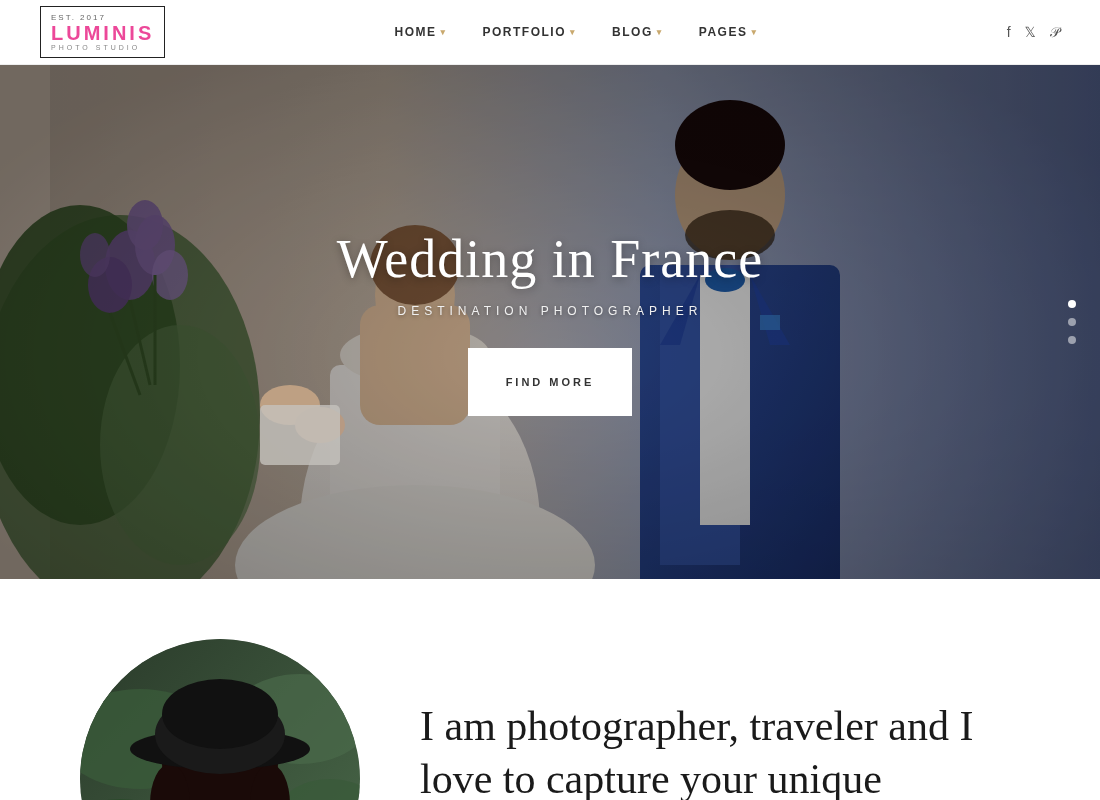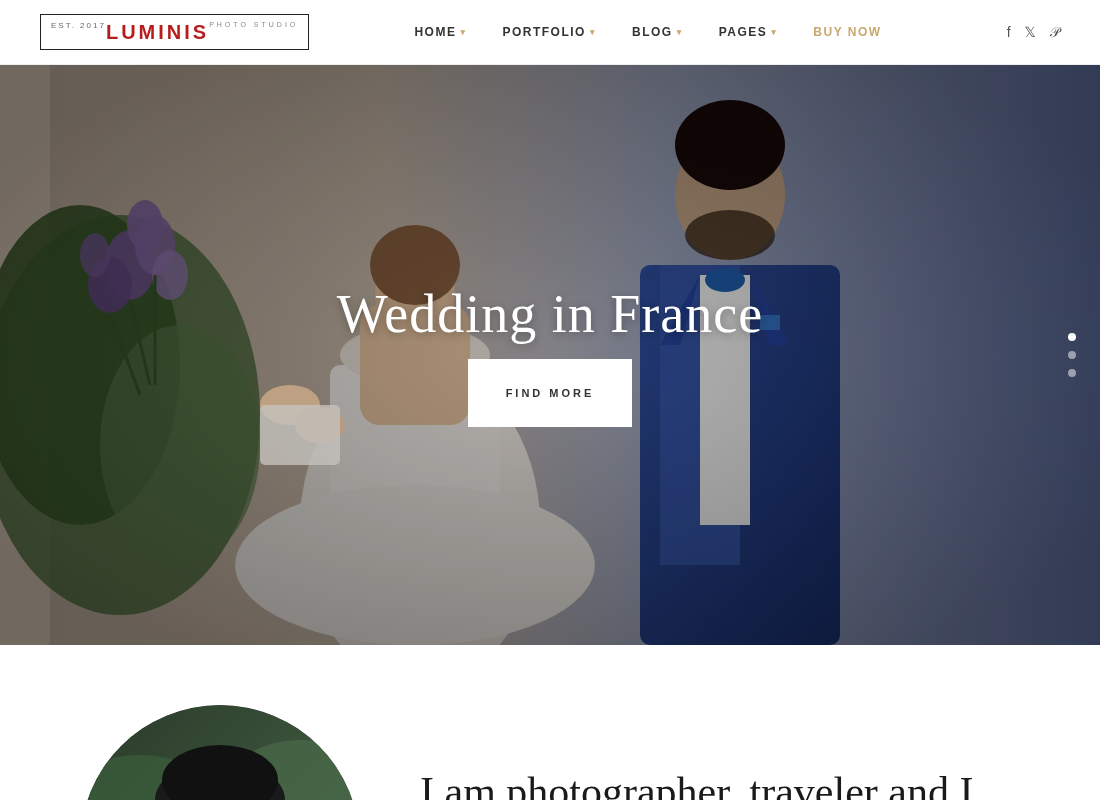--- a/index.html
+++ b/index.html
@@ -10,38 +10,38 @@
       display: flex;
       align-items: center;
       justify-content: space-between;
       padding: 0 40px;
       height: 65px;
       background: #fff;
       border-bottom: 1px solid #eee;
     }
     .logo-container {
       display: flex;
-      flex-direction: row;
+      flex-direction: column;
       align-items: flex-start;
       border: 1.5px solid #222;
       padding: 6px 10px;
       min-width: 110px;
     }
     .logo-est {
       font-size: 8px;
       letter-spacing: 2px;
       color: #666;
       font-family: Arial, sans-serif;
       text-transform: uppercase;
     }
     .logo-name {
       font-size: 20px;
       font-weight: 700;
       letter-spacing: 3px;
-      color: #b91c1c;
+      color: #ec4899;
       font-family: Arial, sans-serif;
       line-height: 1.1;
     }
     .logo-subtitle {
       font-size: 7px;
       letter-spacing: 3px;
       color: #888;
       font-family: Arial, sans-serif;
       text-transform: uppercase;
     }
@@ -85,21 +85,21 @@
       font-size: 14px;
       color: #555;
       cursor: pointer;
       font-family: Arial, sans-serif;
     }
 
     
     .hero {
       position: relative;
       width: 1100px;
-      height: 580px;
+      height: 514px;
       overflow: hidden;
       background: #4d7c0f;
     }
 
     
     .hero-photo-sim {
       position: absolute;
       top: 0; left: 0;
       width: 100%; height: 100%;
       background:
@@ -222,23 +222,20 @@
       <span class="nav-chevron">▾</span>
     </a>
     <a class="nav-item">
       <span>BLOG</span>
       <span class="nav-chevron">▾</span>
     </a>
     <a class="nav-item">
       <span>PAGES</span>
       <span class="nav-chevron">▾</span>
     </a>
-    <a class="nav-item buy-now">
-      <span>BUY NOW</span>
-    </a>
   </nav>
 
   <div class="nav-social">
     <span class="social-icon">f</span>
     <span class="social-icon">𝕏</span>
     <span class="social-icon">𝒫</span>
   </div>
 </header>
 
 <section class="hero">
@@ -328,20 +325,21 @@
       <ellipse cx="320" cy="360" rx="25" ry="18" fill="#e0bca0"></ellipse>
 
       <rect x="260" y="340" width="80" height="60" fill="#f0ece6" rx="5" opacity="0.8"></rect>
     </svg>
   </div>
 
   <div style="position:absolute;top:0;left:0;width:100%;height:100%;background:rgba(0,0,0,0.18);"></div>
 
   <div class="hero-content">
     <h1 class="hero-title">Wedding in France</h1>
+    <p class="hero-subtitle">DESTINATION PHOTOGRAPHER</p>
     <a class="hero-btn">FIND MORE</a>
   </div>
 
   <div class="hero-dots">
     <div class="hero-dot active"></div>
     <div class="hero-dot"></div>
     <div class="hero-dot"></div>
   </div>
 </section>
 

